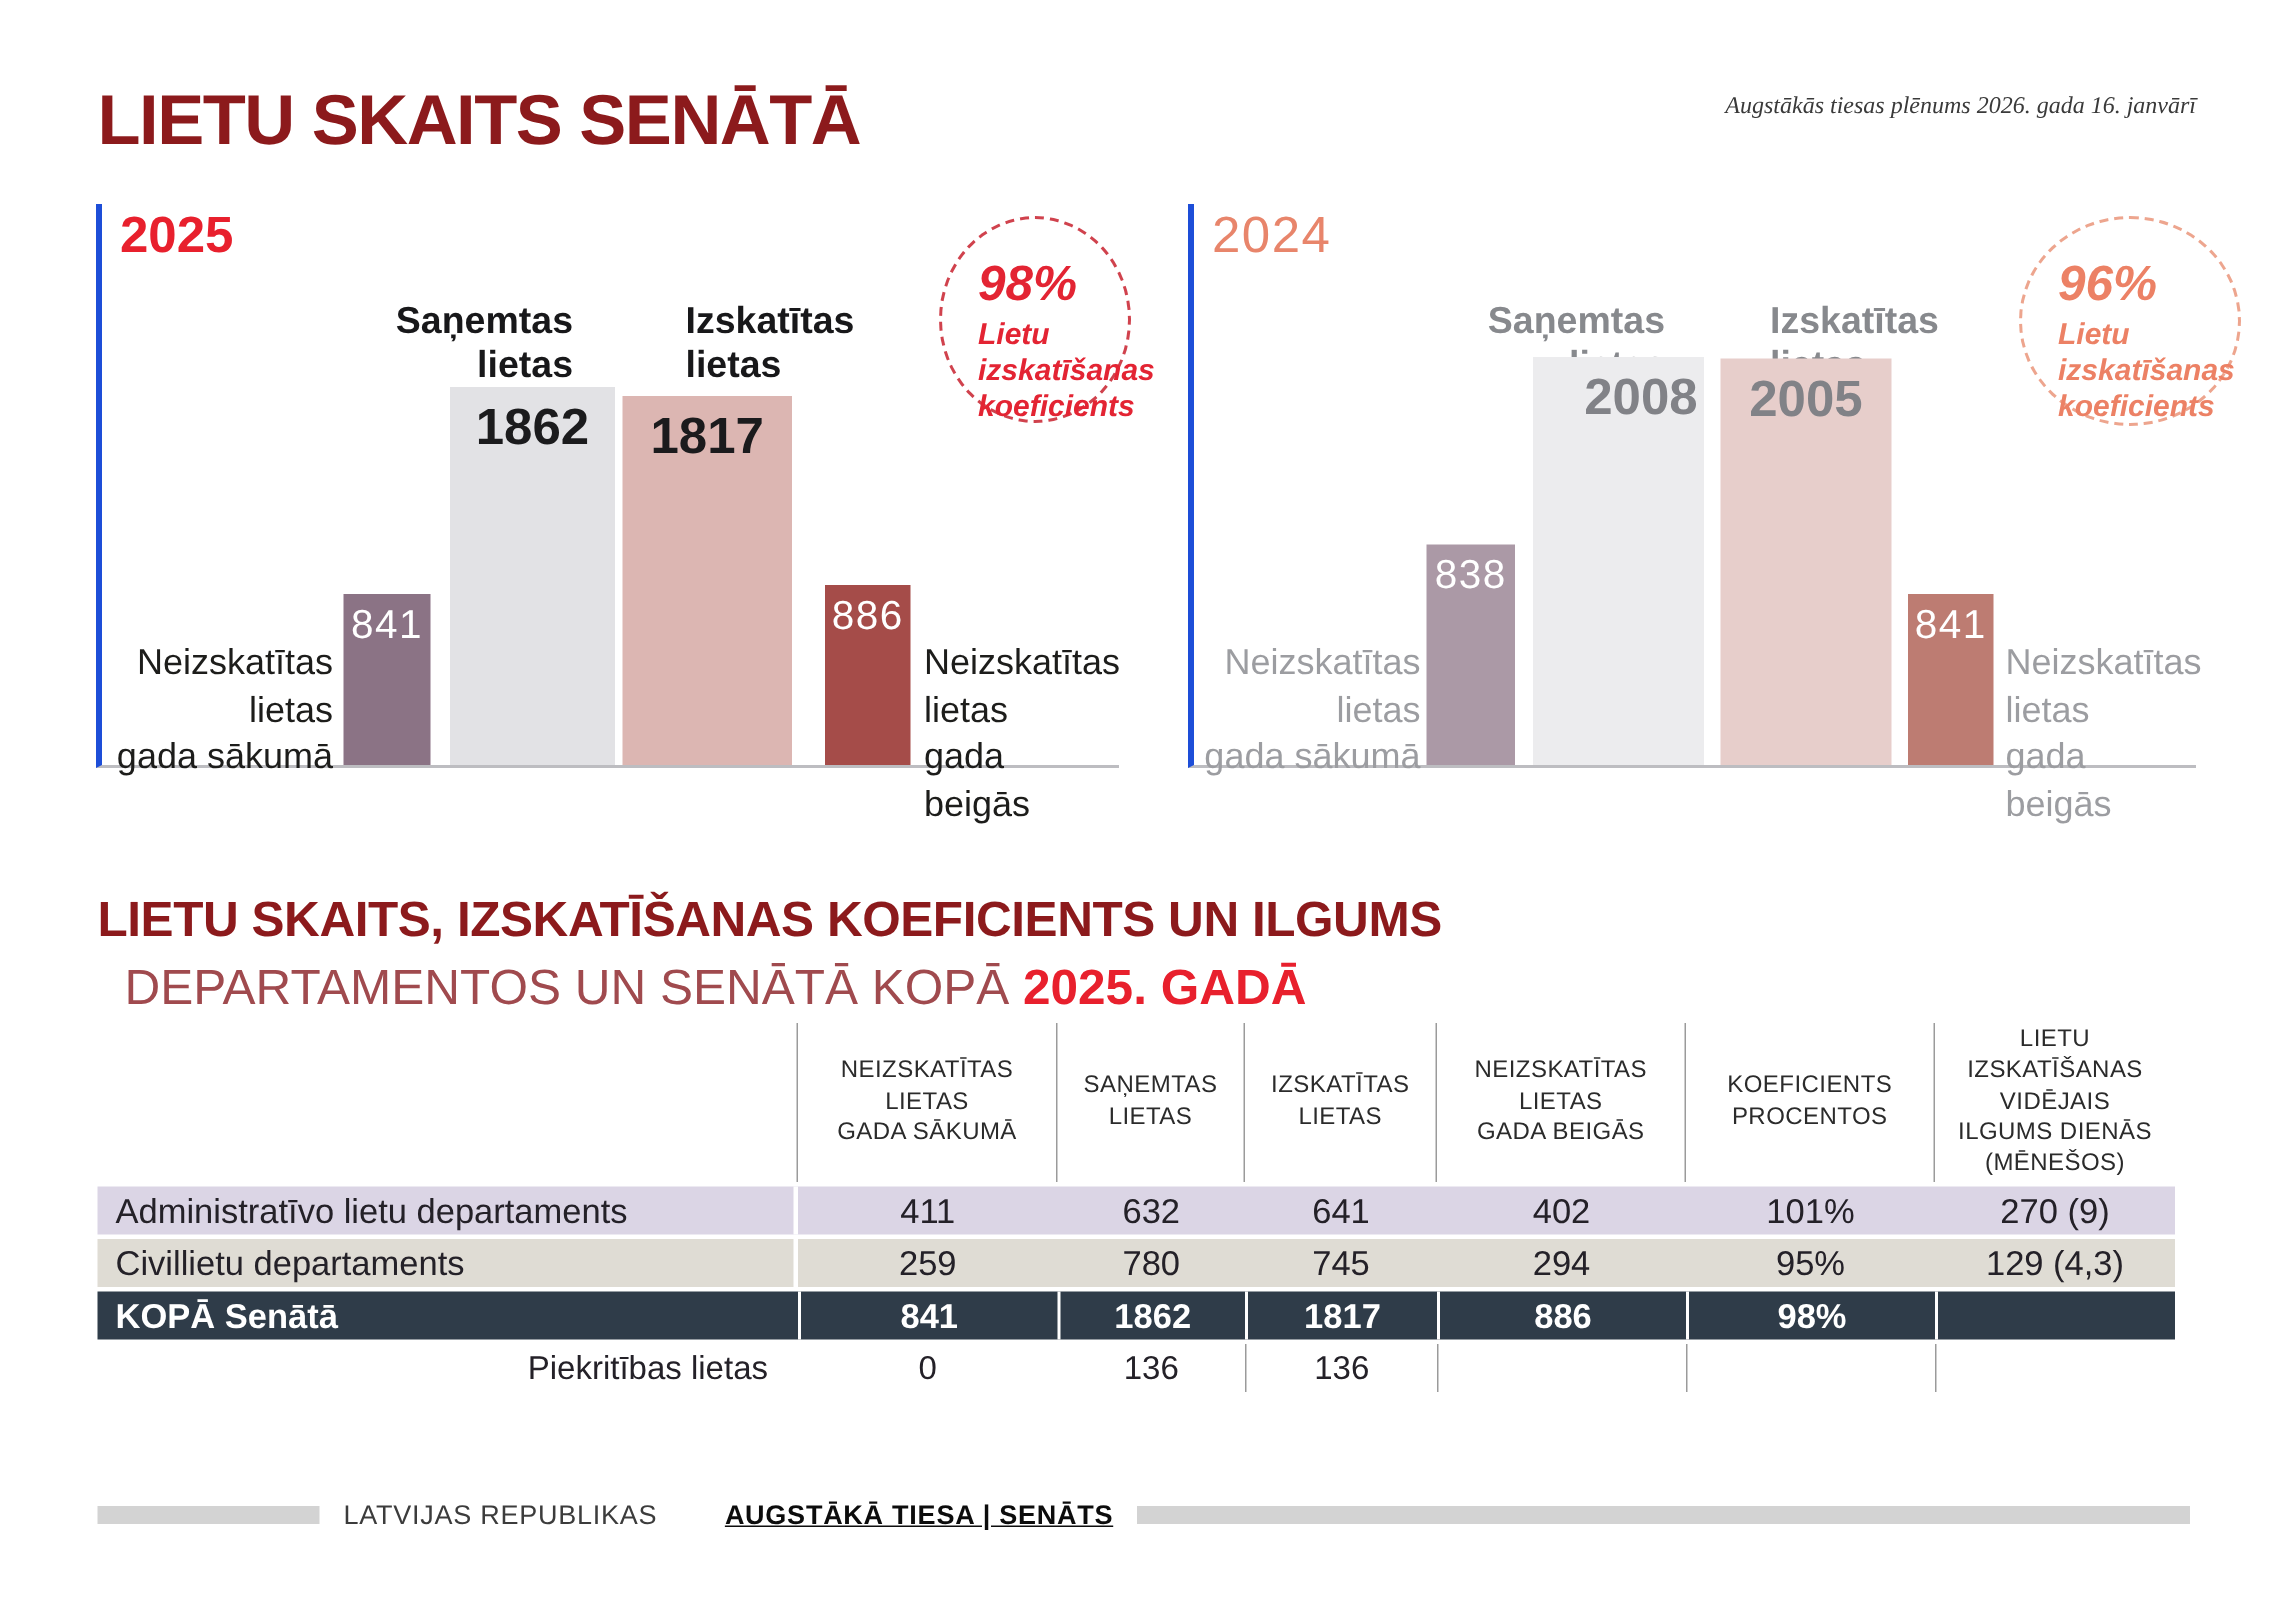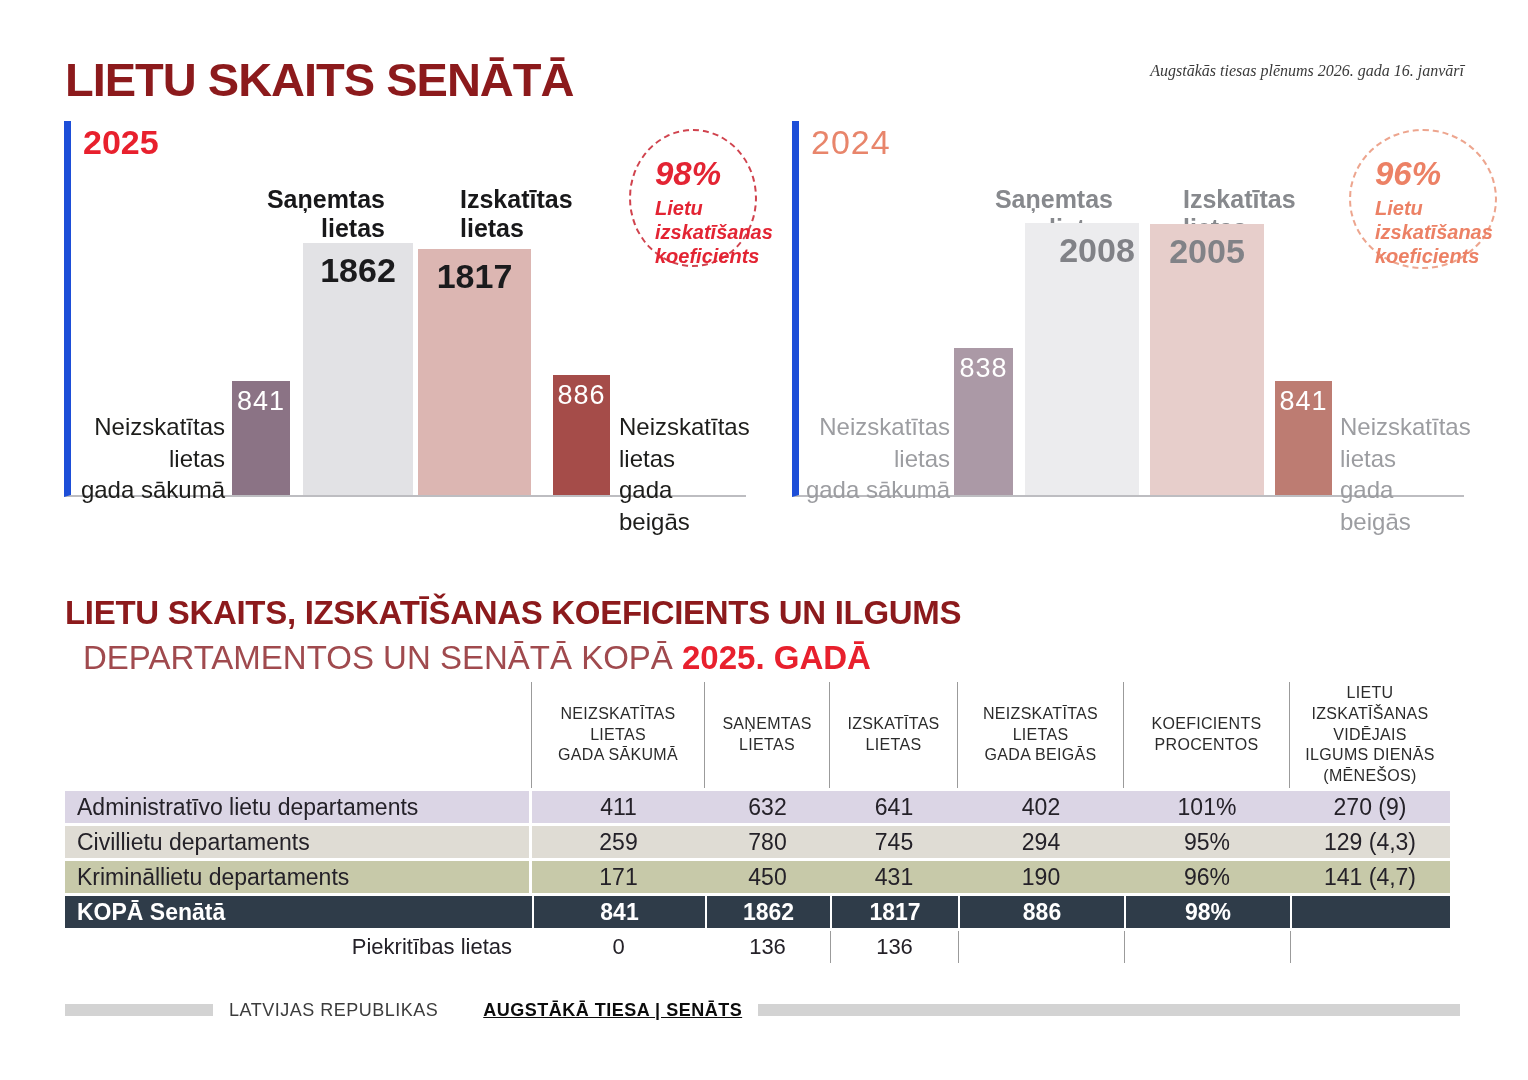--- a/index.html
+++ b/index.html
@@ -7,22 +7,22 @@
   body { font-family:"Liberation Sans", sans-serif; }
   #page { position:relative; width:1528px; height:1080px; background:#fff; overflow:hidden; }
 
   
   .main-title { position:absolute; left:65px; top:52px; font-size:47px; font-weight:800;
                 letter-spacing:-1px; color:#8c1a1c; }
   .plenum-note { position:absolute; right:64px; top:62px; font-family:"Liberation Serif", serif;
                  font-style:italic; font-size:16px; color:#3a3a3a; }
 
   
-  .chart { position:absolute; top:121px; height:376px;
-           border-left:7px solid #1d4ed8; border-bottom:2px solid #bdbdc1; }
+  .chart { position:absolute; top:136px; height:376px;
+           border-left:4px solid #1d4ed8; border-bottom:2px solid #bdbdc1; }
   .chart.c25 { left:64px;  width:682px; }
   .chart.c24 { left:792px; width:672px; }
 
   .year { position:absolute; left:12px; top:2px; font-size:34px; }
   .c25 .year { color:#e8202d; font-weight:800; }
   .c24 .year { color:#e8856b; font-weight:400; letter-spacing:1px; }
 
   .bar { position:absolute; bottom:0; }
   .c25 .bar-start    { left:161px; width:58px;  background:#8b7385; }
   .c25 .bar-received { left:232px; width:110px; background:#e2e2e5; }
@@ -230,29 +230,20 @@
     <div class="tgrid trow row-civil">
       <div class="name">Civillietu departaments</div>
       <div class="cell">259</div>
       <div class="cell">780</div>
       <div class="cell">745</div>
       <div class="cell">294</div>
       <div class="cell">95%</div>
       <div class="cell">129 (4,3)</div>
     </div>
 
-    <div class="tgrid trow row-crim">
-      <div class="name">Krimināllietu departaments</div>
-      <div class="cell">171</div>
-      <div class="cell">450</div>
-      <div class="cell">431</div>
-      <div class="cell">190</div>
-      <div class="cell">96%</div>
-      <div class="cell">141 (4,7)</div>
-    </div>
 
     <div class="tgrid trow row-total">
       <div class="name">KOPĀ Senātā</div>
       <div class="cell">841</div>
       <div class="cell">1862</div>
       <div class="cell">1817</div>
       <div class="cell">886</div>
       <div class="cell">98%</div>
       <div class="cell"></div>
     </div>

